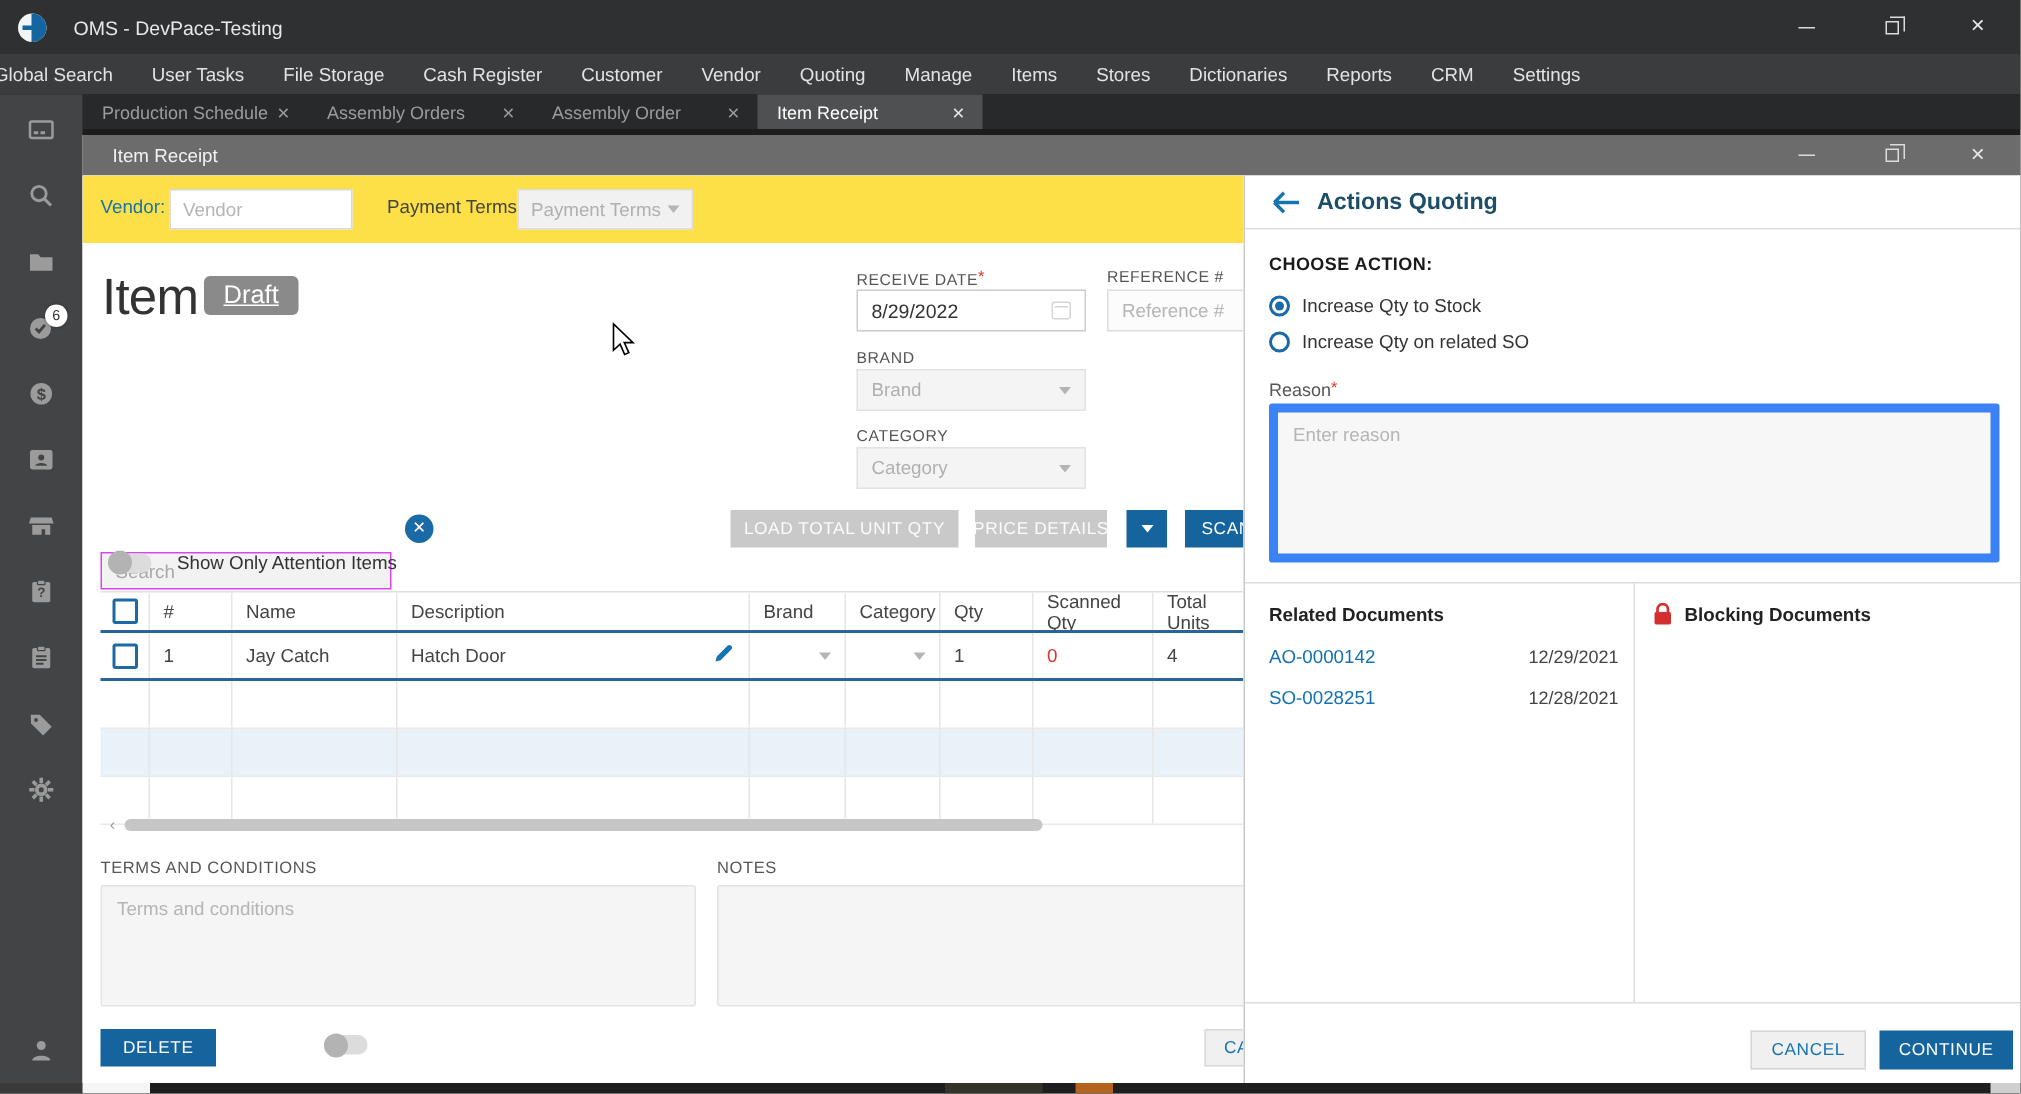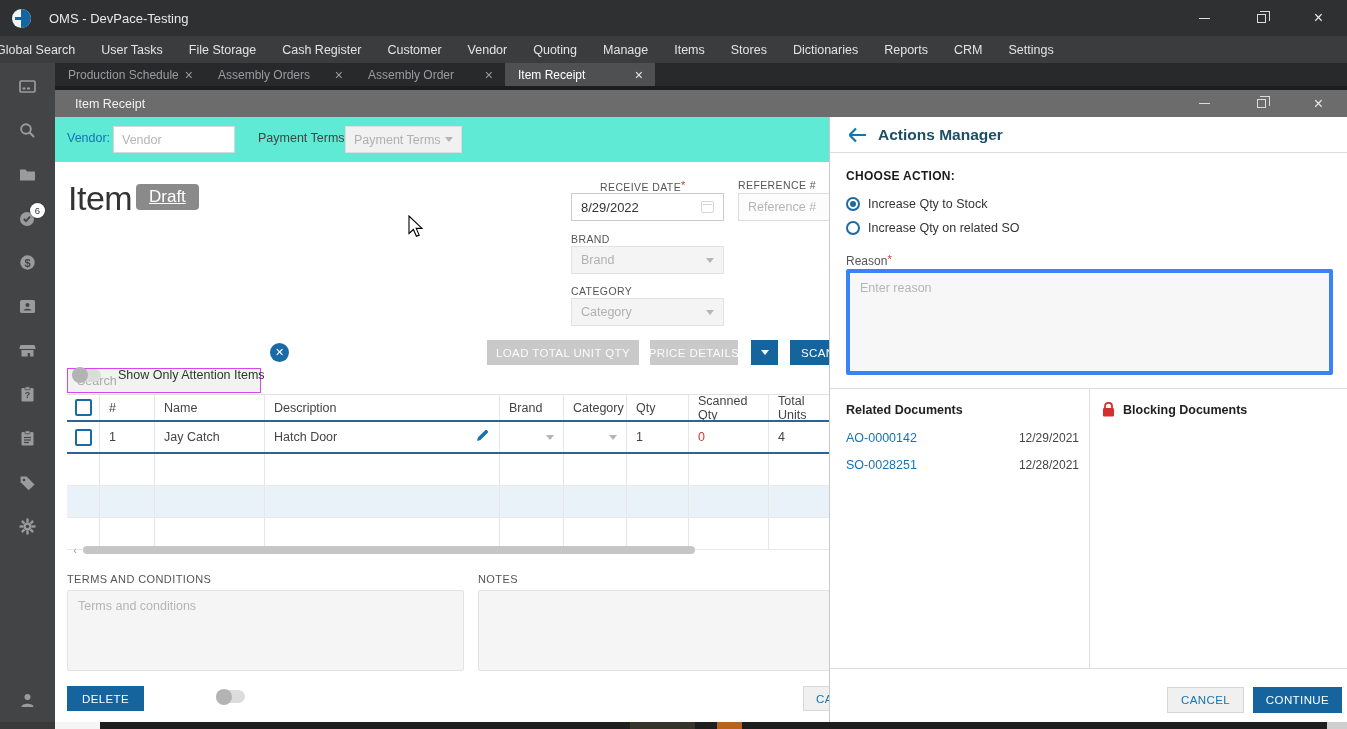--- a/index.html
+++ b/index.html
@@ -40,21 +40,21 @@
   .inner-window { position:absolute; left:55px; top:90px; width:1292px; height:632px; background:#fff; }
   .inner-titlebar { position:absolute; left:0; top:0; width:100%; height:27px; background:#6c6c6c; display:flex; align-items:center; }
   .inner-title { color:#f2f2f2; font-size:12.5px; margin-left:20px; }
   .inner-controls { margin-left:auto; display:flex; height:100%; }
   .inner-controls .wc { width:57px; }
 
   .doc-pane { position:absolute; left:0; top:27px; width:774px; height:605px; background:#fff; overflow:hidden; }
   .actions-panel { position:absolute; left:774px; top:27px; width:518px; height:605px; background:#fff; border-left:1px solid #c9c9c9; }
 
   
-  .vendor-bar { position:absolute; left:0; top:0; width:774px; height:45px; background:#5eead4; }
+  .vendor-bar { position:absolute; left:0; top:0; width:774px; height:45px; background:#fde047; }
   .vendor-label { position:absolute; left:12px; top:14px; color:#1673b1; font-size:12.5px; }
   .vendor-input { position:absolute; left:58px; top:9px; width:122px; height:27px; background:#fff; border:1px solid #d7d7d7; font-size:12.5px; padding:0 8px; color:#333; font-family:inherit; }
   .pt-label { position:absolute; left:203px; top:14px; color:#444; font-size:12.5px; }
   .pt-select { position:absolute; left:290px; top:9px; width:117px; height:27px; background:#f1f1f1; border:1px solid #ddd; font-size:12.5px; color:#b0b0b0; display:flex; align-items:center; padding:0 8px; }
   .caret { width:0; height:0; border-left:4.5px solid transparent; border-right:4.5px solid transparent; border-top:5.5px solid #b5b5b5; margin-left:auto; }
 
   .doc-title { position:absolute; left:13px; top:62px; font-size:34px; color:#333; letter-spacing:-.5px; }
   .draft-badge { position:absolute; left:81px; top:67px; background:#8a8a8a; color:#fff; font-size:17px; padding:3px 13px; border-radius:4px;text-decoration:underline; }
 
   .fld-label { position:absolute; font-size:10.5px; color:#555; letter-spacing:.4px; }
@@ -120,21 +120,21 @@
 
   
   .ap-header { position:absolute; left:0; top:0; width:100%; height:36px; border-bottom:1px solid #ddd; display:flex; align-items:center; }
   .back-arrow { margin-left:16px; width:22px; height:18px; }
   .ap-title { margin-left:10px; font-size:15.5px; font-weight:bold; color:#1d4e68; }
   .choose-label { position:absolute; left:16px; top:52px; font-size:12px; font-weight:bold; color:#1a1a1a; letter-spacing:.3px; }
   .radio-row { position:absolute; left:16px; display:flex; align-items:center; gap:8px; font-size:12.5px; color:#333; }
   .radio { width:14px; height:14px; border:2px solid #1a6aa5; border-radius:50%; position:relative; background:#fff; flex:0 0 auto; }
   .radio.sel::before { content:""; position:absolute; left:2px; top:2px; width:6px; height:6px; border-radius:50%; background:#1a6aa5; }
   .reason-label { position:absolute; left:16px; top:136px; font-size:12px; color:#555; }
-  .reason-area { position:absolute; left:16px; top:152px; width:487px; height:106px; background:#f7f7f7; border:4px solid #3b82f6; border-radius:2px; font-size:12.5px; padding:8px 10px; resize:none; font-family:inherit; }
+  .reason-area { position:absolute; left:16px; top:152px; width:487px; height:106px; background:#f7f7f7; border:6px solid #3b82f6; border-radius:2px; font-size:12.5px; padding:8px 10px; resize:none; font-family:inherit; }
   .ap-divider-h { position:absolute; left:0; top:271px; width:100%; border-top:1px solid #ddd; }
   .ap-divider-v { position:absolute; left:259px; top:271px; height:280px; border-left:1px solid #ddd; }
   .ap-divider-h2 { position:absolute; left:0; top:551px; width:100%; border-top:1px solid #ddd; }
   .docs-title { position:absolute; font-size:12.5px; font-weight:bold; color:#222; }
   .doc-row { position:absolute; left:16px; width:233px; display:flex; justify-content:space-between; font-size:12.5px; }
   .doc-link { color:#1673b1; }
   .doc-date { color:#444; font-size:12px; }
   .lock-icon { position:absolute; left:272px; top:285px; width:13px; height:15px; }
   .ap-footer-btn { position:absolute; height:26px; font-size:11.5px; display:flex; align-items:center; justify-content:center; letter-spacing:.4px; }
   .btn-ap-cancel { left:337px; top:570px; width:77px; background:#f0f0f0; border:1px solid #d6d6d6; color:#1673b1; }
@@ -316,21 +316,21 @@
       <span class="pt-label">Payment Terms:</span>
       <div class="pt-select">
         <span>Payment Terms</span>
         <span class="caret"></span>
       </div>
     </div>
 
     <div class="doc-title">Item</div>
     <div class="draft-badge">Draft</div>
 
-    <div class="fld-label" style="left:516px; top:62px;margin-left:29px;"><span>RECEIVE DATE</span><span class="req">*</span></div>
+    <div class="fld-label" style="left:516px; top:62px;"><span>RECEIVE DATE</span><span class="req">*</span></div>
     <div class="date-input">
       <span>8/29/2022</span>
       <span class="cal-icon"></span>
     </div>
 
     <div class="fld-label" style="left:683px; top:62px;">REFERENCE #</div>
     <input class="ref-input" placeholder="Reference #" style="">
 
     <div class="fld-label" style="left:516px; top:116px;">BRAND</div>
     <div class="sel-box" style="left:516px; top:129px;">
@@ -451,21 +451,21 @@
       <span class="attn-label">Vendor Consignment</span>
     </div>
     <div class="btn btn-cancel-clipped">CANCEL</div>
   </div>
 
   <div class="actions-panel">
     <div class="ap-header">
       <svg class="back-arrow" viewBox="0 0 22 18">
           <path d="M20 9H3.5M3.5 9l6.5-6.5M3.5 9l6.5 6.5" stroke="#1673b1" stroke-width="2.2" fill="none"></path>
         </svg>
-      <span class="ap-title">Actions Manager</span>
+      <span class="ap-title">Actions Quoting</span>
     </div>
 
     <div class="choose-label">CHOOSE ACTION:</div>
 
     <div class="radio-row" style="top:80px;">
       <span class="radio sel"></span>
       <span>Increase Qty to Stock</span>
     </div>
     <div class="radio-row" style="top:104px;">
       <span class="radio"></span>

